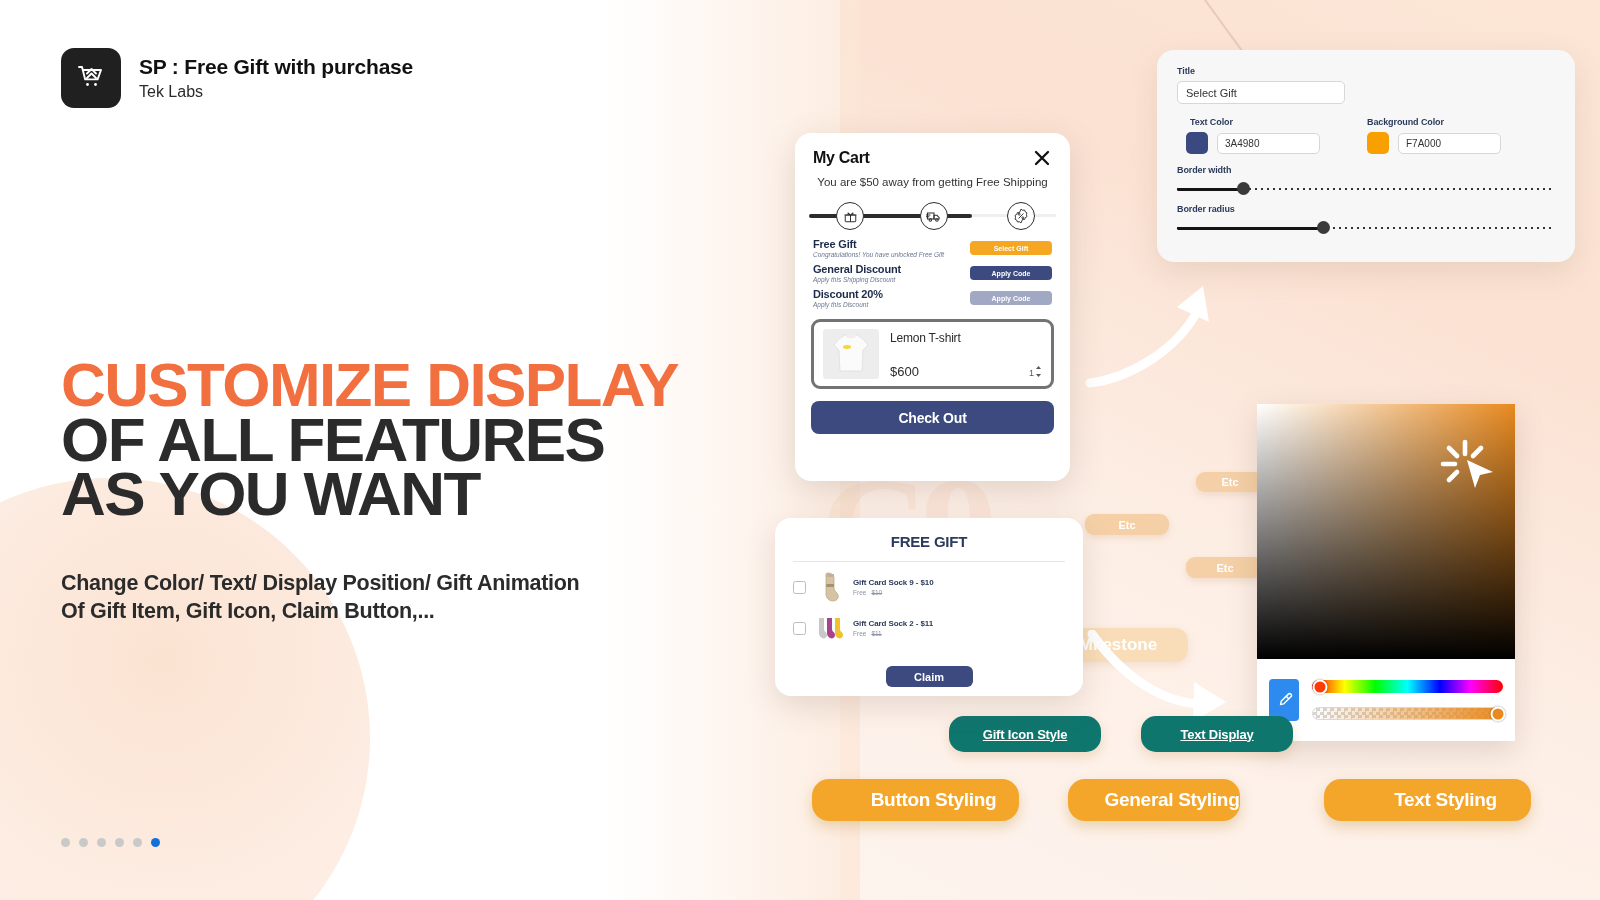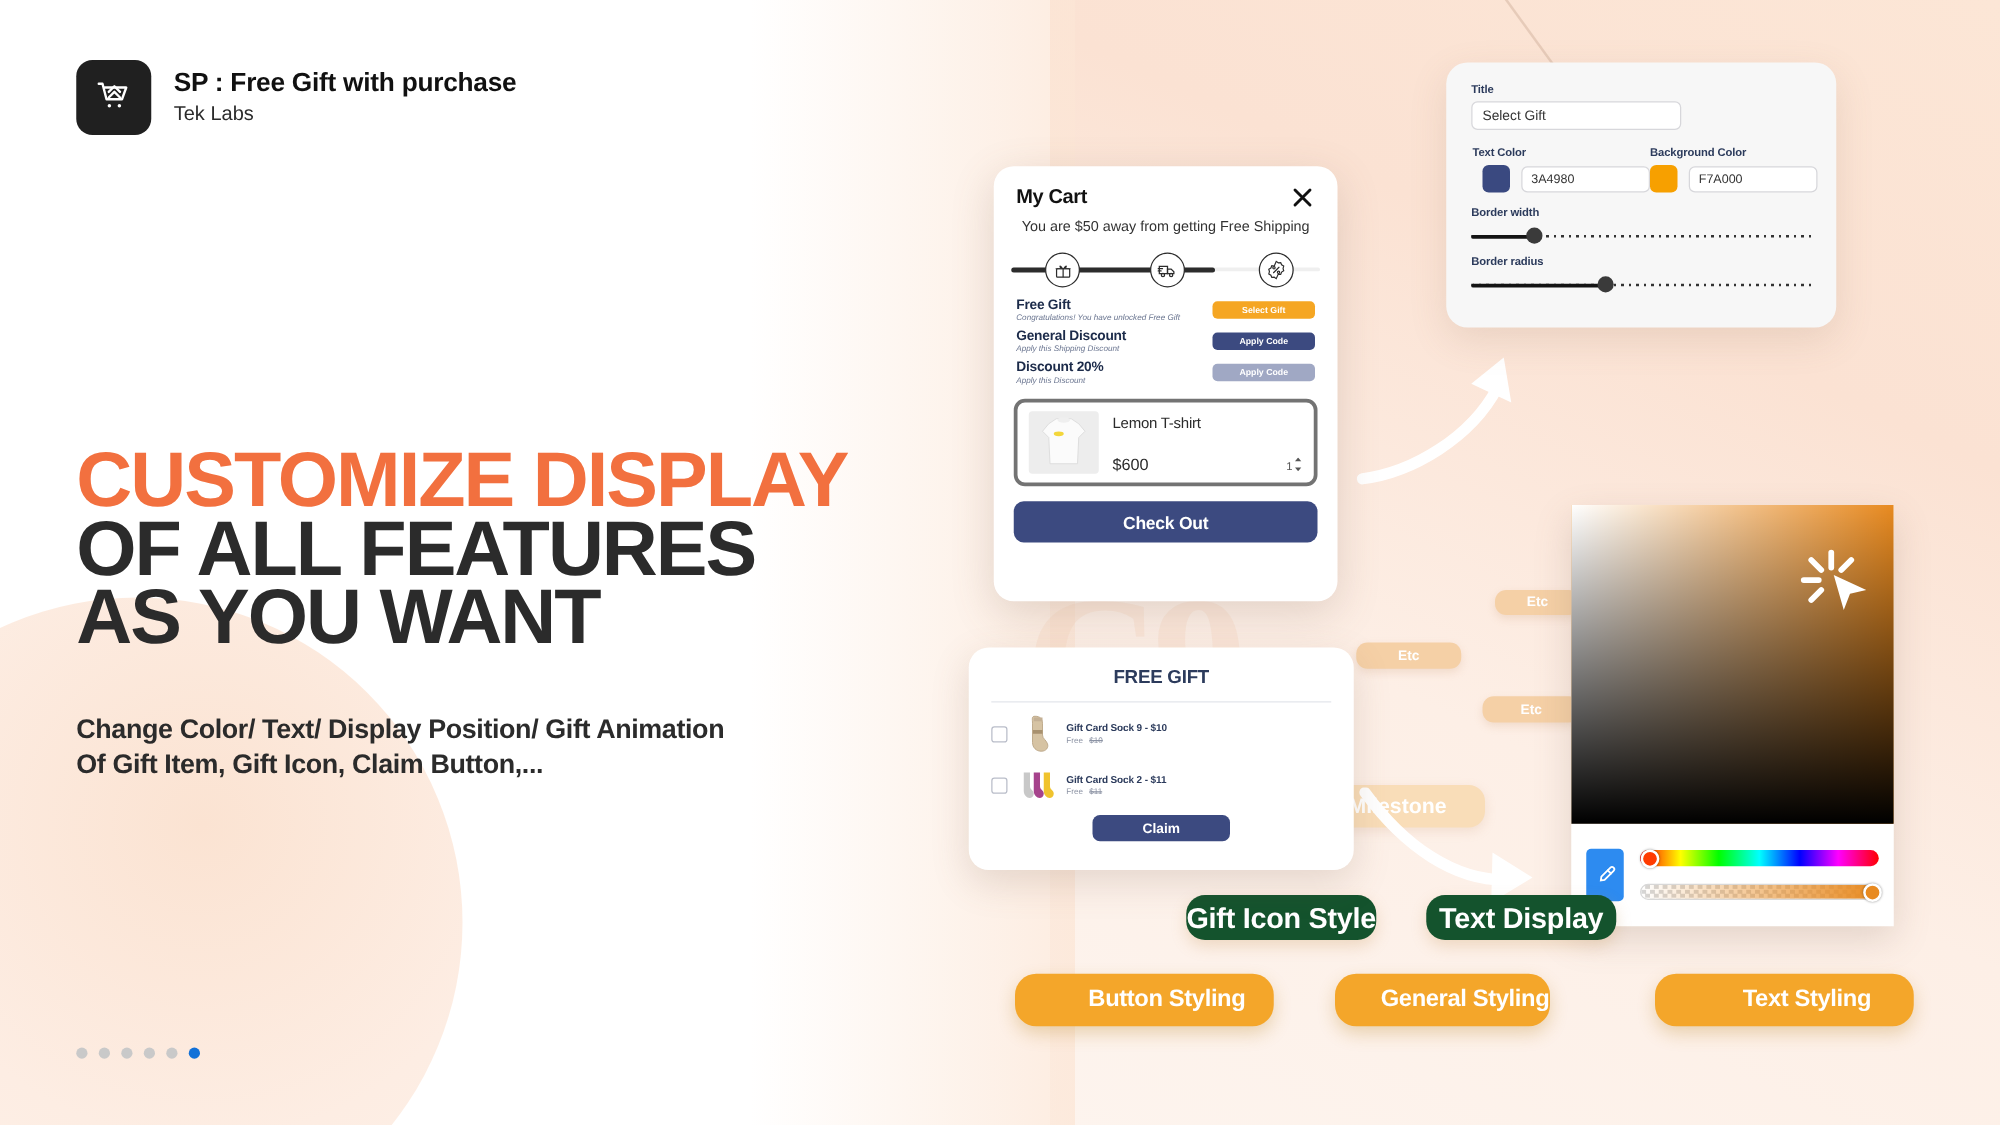--- a/index.html
+++ b/index.html
@@ -61,23 +61,23 @@
     position: absolute; z-index: 3; color: #FFF; font-size: 11px; font-weight: bold;
     border-radius: 9px; display: flex; align-items: center; justify-content: center;
     background: #F5D0A6; box-shadow: 0 3px 7px rgba(200,150,110,0.22);
   }
   .pill-soft {
     position: absolute; z-index: 3; color: #FFF; font-weight: bold;
     border-radius: 13px; display: flex; align-items: center; justify-content: center;
     background: #F9DDB8; box-shadow: 0 3px 9px rgba(200,150,110,0.2);
   }
   .pill-tan {
-    position: absolute; z-index: 9; color: #FFF; font-weight: bold; font-size: 23px;
+    position: absolute; z-index: 9; color: #FFF; font-weight: bold; font-size: 13px;
     border-radius: 15px; display: flex; align-items: center; justify-content: center;
-    background: #14532d; box-shadow: 0 5px 12px rgba(200,150,90,0.28); letter-spacing: -0.2px;
+    background: #0f766e; box-shadow: 0 5px 12px rgba(200,150,90,0.28); letter-spacing: -0.2px; text-decoration: underline;
   }
   .pill-orange {
     position: absolute; z-index: 9; color: #FFF; font-weight: bold; font-size: 19px;
     border-radius: 17px; display: flex; align-items: center; justify-content: center;
     background: #F4A62A; box-shadow: 0 6px 14px rgba(190,135,40,0.3); letter-spacing: -0.3px; padding-left: 36px;
   }
 
   
   #cart-card {
     position: absolute; left: 795px; top: 133px; width: 275px; height: 348px;
@@ -128,28 +128,28 @@
   }
   .gift-title { text-align: center; font-size: 15px; font-weight: bold; color: #2C3B5C; padding-top: 15px; letter-spacing: -0.2px; }
   .gift-divider { height: 1px; background: #E4E6EC; margin: 11px 18px 0 18px; }
   .gift-row { display: flex; align-items: center; gap: 9px; padding: 9px 18px 0 18px; }
   .gift-check { width: 13px; height: 13px; border: 1.2px solid #B9BDC9; border-radius: 2.5px; background: #FFF; cursor: pointer; flex-shrink: 0; }
   .gift-thumb { width: 29px; height: 32px; display: flex; align-items: center; justify-content: center; flex-shrink: 0; }
   .gift-name { font-size: 8px; font-weight: bold; color: #2C3B5C; letter-spacing: -0.1px; }
   .gift-meta { font-size: 6.5px; color: #8C93A4; margin-top: 2px; }
   .gift-meta s { margin-left: 5px; }
   .claim-btn {
-    width: 110px; height: 21px; margin: 8px auto 0 auto; background: #3C4A80; border-radius: 6px;
+    width: 87px; height: 21px; margin: 22px auto 0 auto; background: #3C4A80; border-radius: 6px;
     color: #FFF; font-size: 11px; font-weight: bold; display: flex; align-items: center;
     justify-content: center; cursor: pointer;
   }
 
   
   #settings-panel {
-    position: absolute; left: 1157px; top: 50px; width: 312px; height: 212px;
+    position: absolute; left: 1157px; top: 50px; width: 418px; height: 212px;
     background: #F7F7F7; border-radius: 17px; box-shadow: 0 10px 30px rgba(140,110,90,0.16); z-index: 10;
     padding: 16px 20px;
   }
   .fld-label { font-size: 9px; font-weight: bold; color: #2C3B5C; letter-spacing: -0.1px; }
   .txt-input {
     width: 168px; height: 23px; background: #FFF; border: 1px solid #D7D7DB; border-radius: 5px;
     margin-top: 5px; font-size: 11px; color: #333; padding: 0 8px; font-family: "Liberation Sans", sans-serif;
   }
   .color-group { display: flex; gap: 9px; align-items: center; margin-top: 5px; }
   .color-swatch { width: 22px; height: 22px; border-radius: 5px; flex-shrink: 0; }
@@ -402,21 +402,21 @@
 
   <div class="claim-btn">Claim</div>
 </div>
 
 <div id="settings-panel">
   <div class="fld-label">Title</div>
   <input class="txt-input" type="text" value="Select Gift" style="">
 
   <div style="display:flex; margin-top:13px;">
     <div style="width:190px;">
-      <div class="fld-label" style="margin-left:1px;">Text Color</div>
+      <div class="fld-label" style="margin-left:13px;">Text Color</div>
       <div class="color-group" style="margin-left:9px;">
         <div class="color-swatch" style="background:#3A4980;"></div>
         <input class="hex-input" type="text" value="3A4980" style="">
       </div>
     </div>
     <div>
       <div class="fld-label">Background Color</div>
       <div class="color-group">
         <div class="color-swatch" style="background:#F7A000;"></div>
         <input class="hex-input" type="text" value="F7A000" style="">

